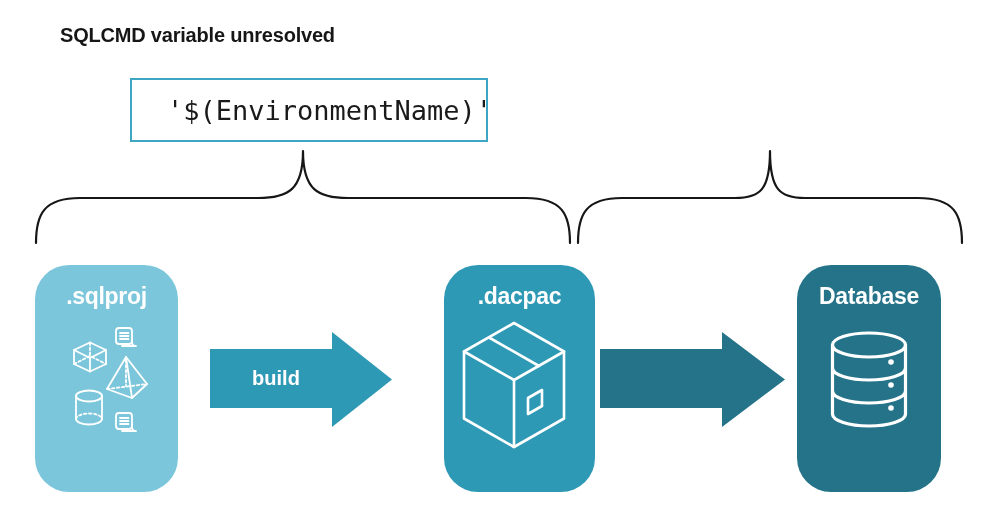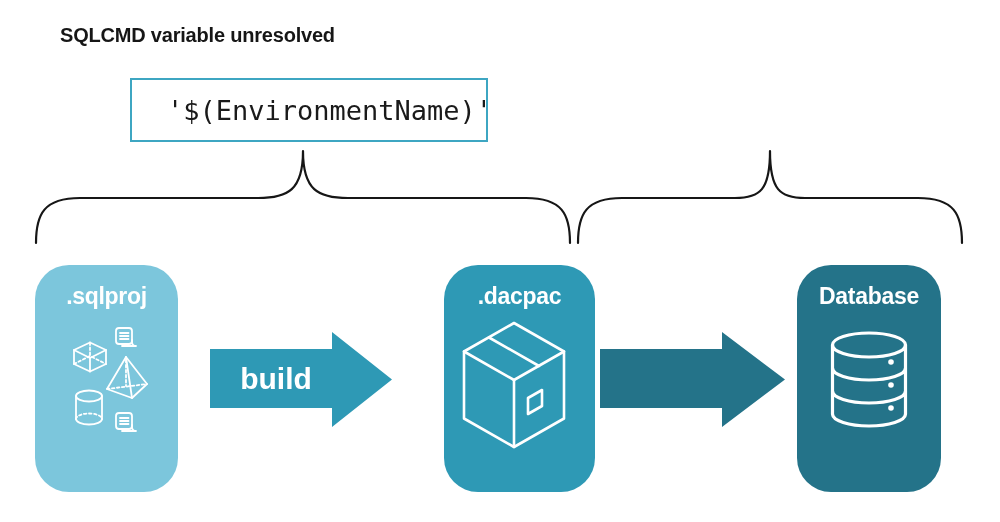--- a/index.html
+++ b/index.html
@@ -30,21 +30,21 @@
   .card.sqlproj{left:35px;width:143px;background:var(--sqlproj-card,#7cc6dc);}
   .card.dacpac{left:428px;width:151px;background:var(--dacpac-card,#2e99b5);margin-left:16px;}
   .card.database{left:797px;width:144px;background:var(--database-card,#247389);}
   .card-label{
     position:absolute;left:0;top:18px;width:100%;text-align:center;
     color:var(--card-text,#ffffff);font-size:23px;font-weight:700;letter-spacing:-0.3px;
   }
   .card-icon{position:absolute;}
   .arrow-label{
     position:absolute;display:flex;align-items:center;justify-content:center;
-    color:var(--card-text,#ffffff);font-size:30px;font-weight:700;
+    color:var(--card-text,#ffffff);font-size:20px;font-weight:700;
   }
   .arrow-label.build{left:212px;top:349px;width:128px;height:59px;}
   .arrow-label.deploy{left:600px;top:349px;width:128px;height:59px;}
   .ic{stroke:#ffffff;fill:none;stroke-linecap:round;stroke-linejoin:round;}
 </style>
 </head>
 <body>
 
 <div class="canvas">
 

